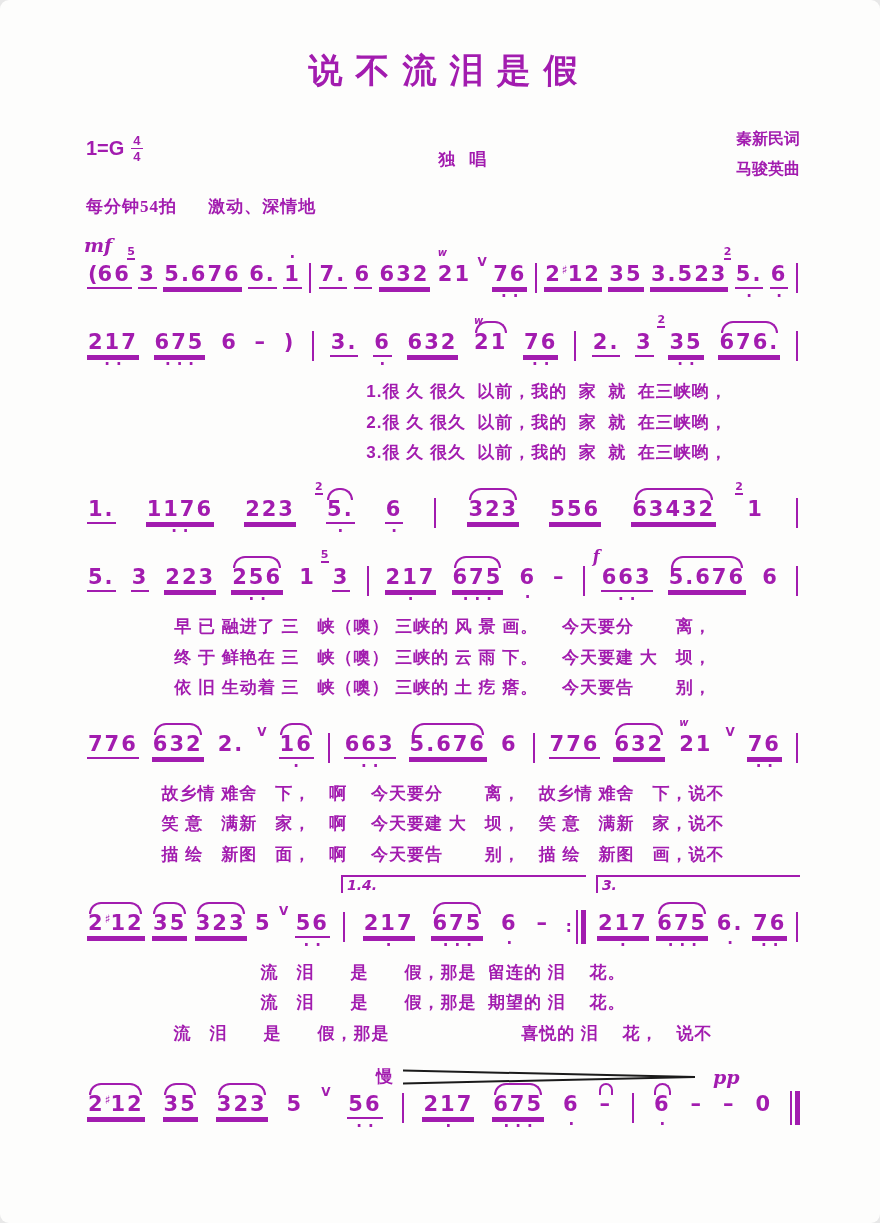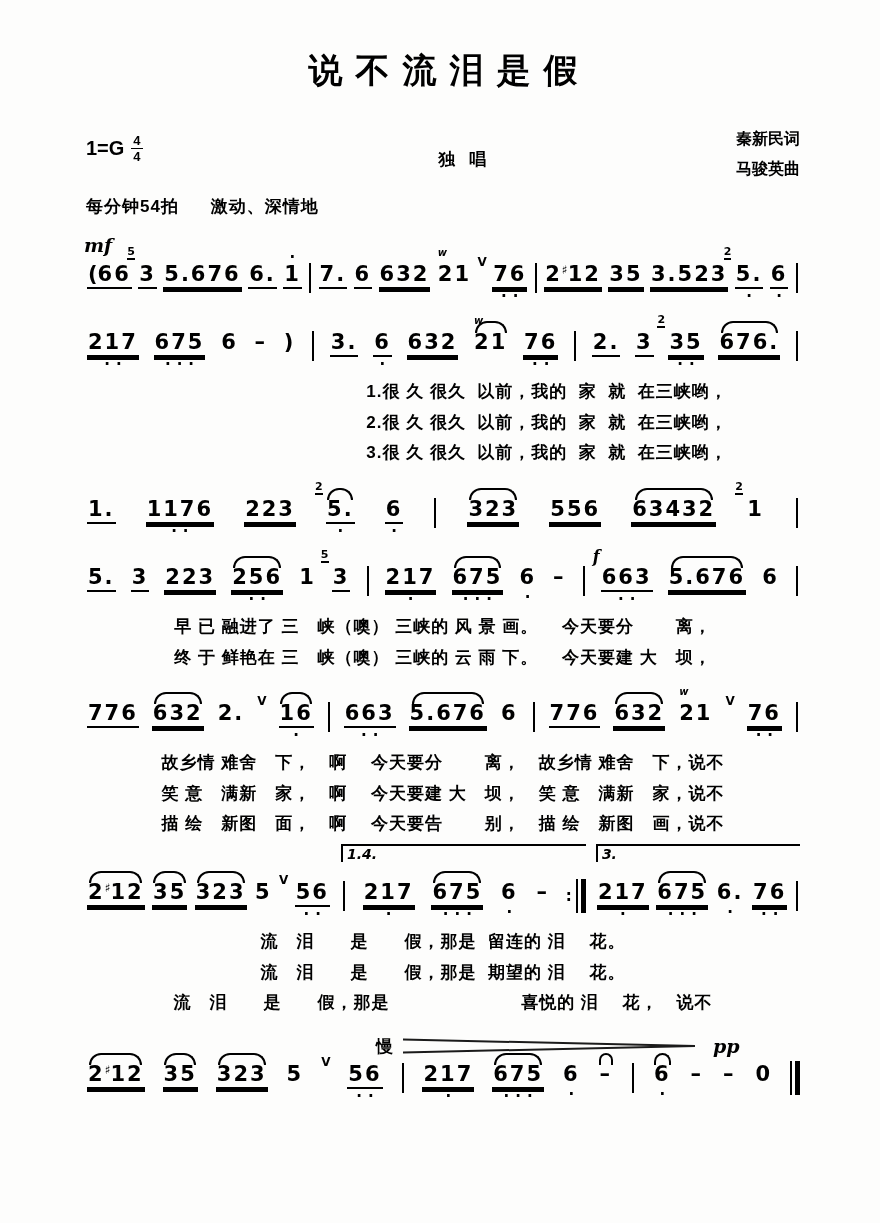--- a/index.html
+++ b/index.html
@@ -1,41 +1,42 @@
 <!DOCTYPE html>
 <html><head>
 <meta charset="utf-8">
 <style>
   html,body{margin:0;padding:0;background:#e8e8e8;}
   .page{
     position:relative;
     width:880px;height:1223px;
     margin:0 auto;
     background:#fdfdfc;
-    color:#000000;
+    color:#a21caf;
     box-sizing:border-box;
     padding:42px 80px 30px 86px;
     font-family:"Liberation Sans","DejaVu Sans",sans-serif;
     overflow:hidden;
+    border-radius:9px;
   }
   
   .title{
     text-align:center;
     font-size:34px;font-weight:bold;
     letter-spacing:13px;text-indent:13px;
     margin:6px 0 30px 0;
   }
   .meta-row{display:flex;align-items:flex-start;justify-content:space-between;min-height:54px;}
   .key-sig{font-size:20px;font-weight:bold;display:flex;align-items:center;gap:7px;margin-top:10px;justify-content:flex-end;}
   .meter{display:inline-flex;flex-direction:column;align-items:center;font-size:13px;line-height:1;font-weight:bold;}
   .meter .num{border-bottom:1.5px solid currentColor;padding:0 2px 1px;}
   .meter .den{padding-top:1px;}
   .perf-type{font-size:17px;font-weight:bold;letter-spacing:14px;margin-top:24px;margin-left:60px;}
   .credits{text-align:right;font-size:16px;font-weight:bold;line-height:1.85;}
-  .tempo-row{font-size:17px;font-weight:bold;margin-top:12px;letter-spacing:1px;}
+  .tempo-row{font-size:17px;font-weight:bold;margin-top:12px;letter-spacing:1px;font-family:Liberation Serif, serif;}
   .tempo-row .expr{margin-left:26px;}
   .dyn-start{font-family:"DejaVu Serif","Liberation Serif",serif;font-style:italic;font-weight:bold;font-size:19px;margin:8px 0 -6px -2px;}
   
   .system{margin-top:16px;}
   .notation-row{
     display:flex;align-items:flex-start;justify-content:space-between;
     font-family:"DejaVu Sans",sans-serif;font-weight:bold;font-size:21px;
   }
   .group{display:flex;flex:1;justify-content:space-between;position:relative;align-items:flex-start;}
   .group + .group{margin-left:10px;}
@@ -433,20 +434,21 @@
             <span class="note">
               <span class="top"></span>
               <span class="txt">6</span>
             </span>
             <div class="bar"></div>
           </div>
         </div>
         <div class="lyrics">
           <div class="lyric-line">早 已 融进了 三　峡（噢） 三峡的 风 景 画。　 今天要分　　 离，</div>
           <div class="lyric-line">终 于 鲜艳在 三　峡（噢） 三峡的 云 雨 下。　 今天要建 大　坝，</div>
+          <div class="lyric-line">依 旧 生动着 三　峡（噢） 三峡的 土 疙 瘩。　 今天要告　　 别，</div>
         </div>
       </section>
       <section class="system">
         <div class="notation-row">
           <div class="group" style="flex-grow: 16;">
             <span class="note u1">
               <span class="top"></span>
               <span class="txt">776</span>
             </span>
             <span class="note u2">

